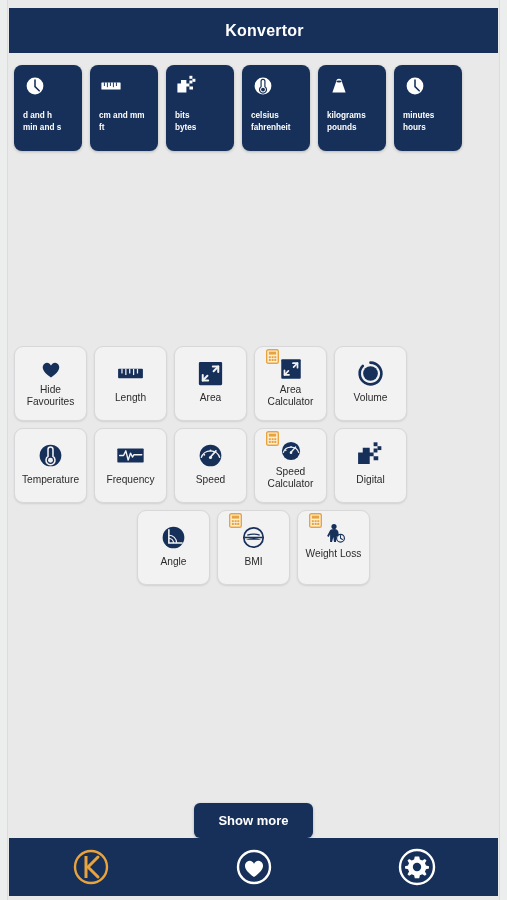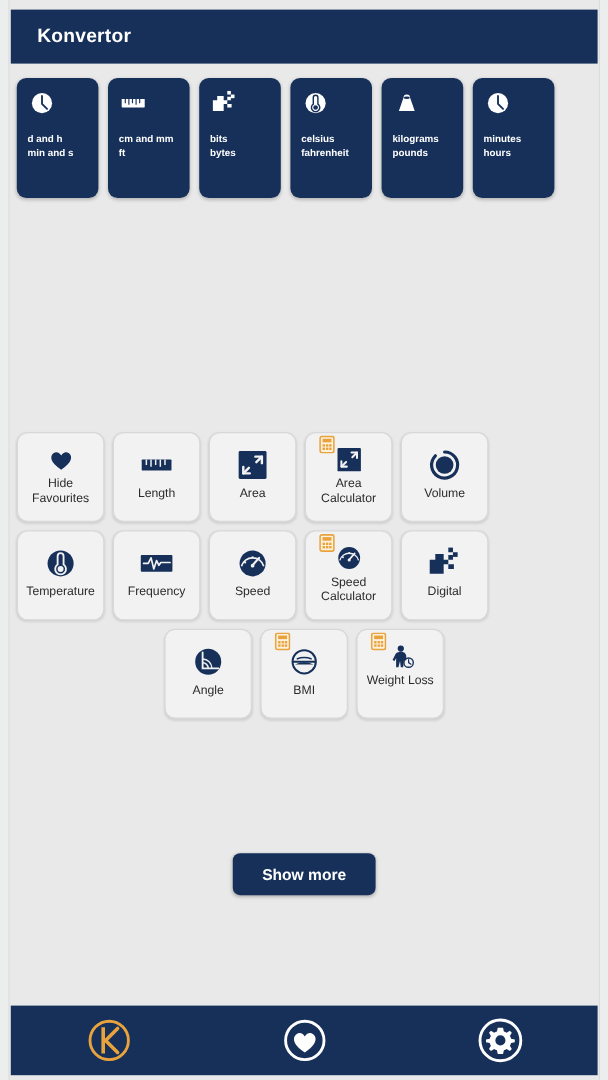--- a/index.html
+++ b/index.html
@@ -36,38 +36,39 @@
 
   
   .header {
     margin: 8px 9px 0 9px;
     height: 45px;
     background: #16305a;
     display: flex;
     align-items: center;
     padding-left: 22px;
     flex: 0 0 auto;
+    justify-content: center;
   }
   .header-title {
     color: #ffffff;
     font-size: 16px;
     font-weight: bold;
     letter-spacing: 0.2px;
   }
 
   
   .fav-strip {
     display: flex;
     gap: 8px;
     padding: 12px 14px 0 14px;
     flex: 0 0 auto;
   }
   .fav-card {
     width: 68px;
-    height: 100px;
+    height: 86px;
     background: #16305a;
     border-radius: 8px;
     padding: 9px 8px 7px 9px;
     display: flex;
     flex-direction: column;
     box-shadow: 0 1px 3px rgba(0,0,0,0.22);
     cursor: pointer;
     position: relative;
   }
   .fav-ico {
@@ -145,21 +146,21 @@
     top: 2px;
     width: 13px;
     height: 15px;
     z-index: 3;
   }
 
   
   .showmore-wrap {
     flex: 1 1 auto;
     display: flex;
-    align-items: flex-start;
+    align-items: flex-end;
     justify-content: center;
     padding-top: 105px;
   }
   .showmore {
     background: #16305a;
     color: #ffffff;
     border: none;
     border-radius: 6px;
     font-family: "Liberation Sans", sans-serif;
     font-size: 13px;

